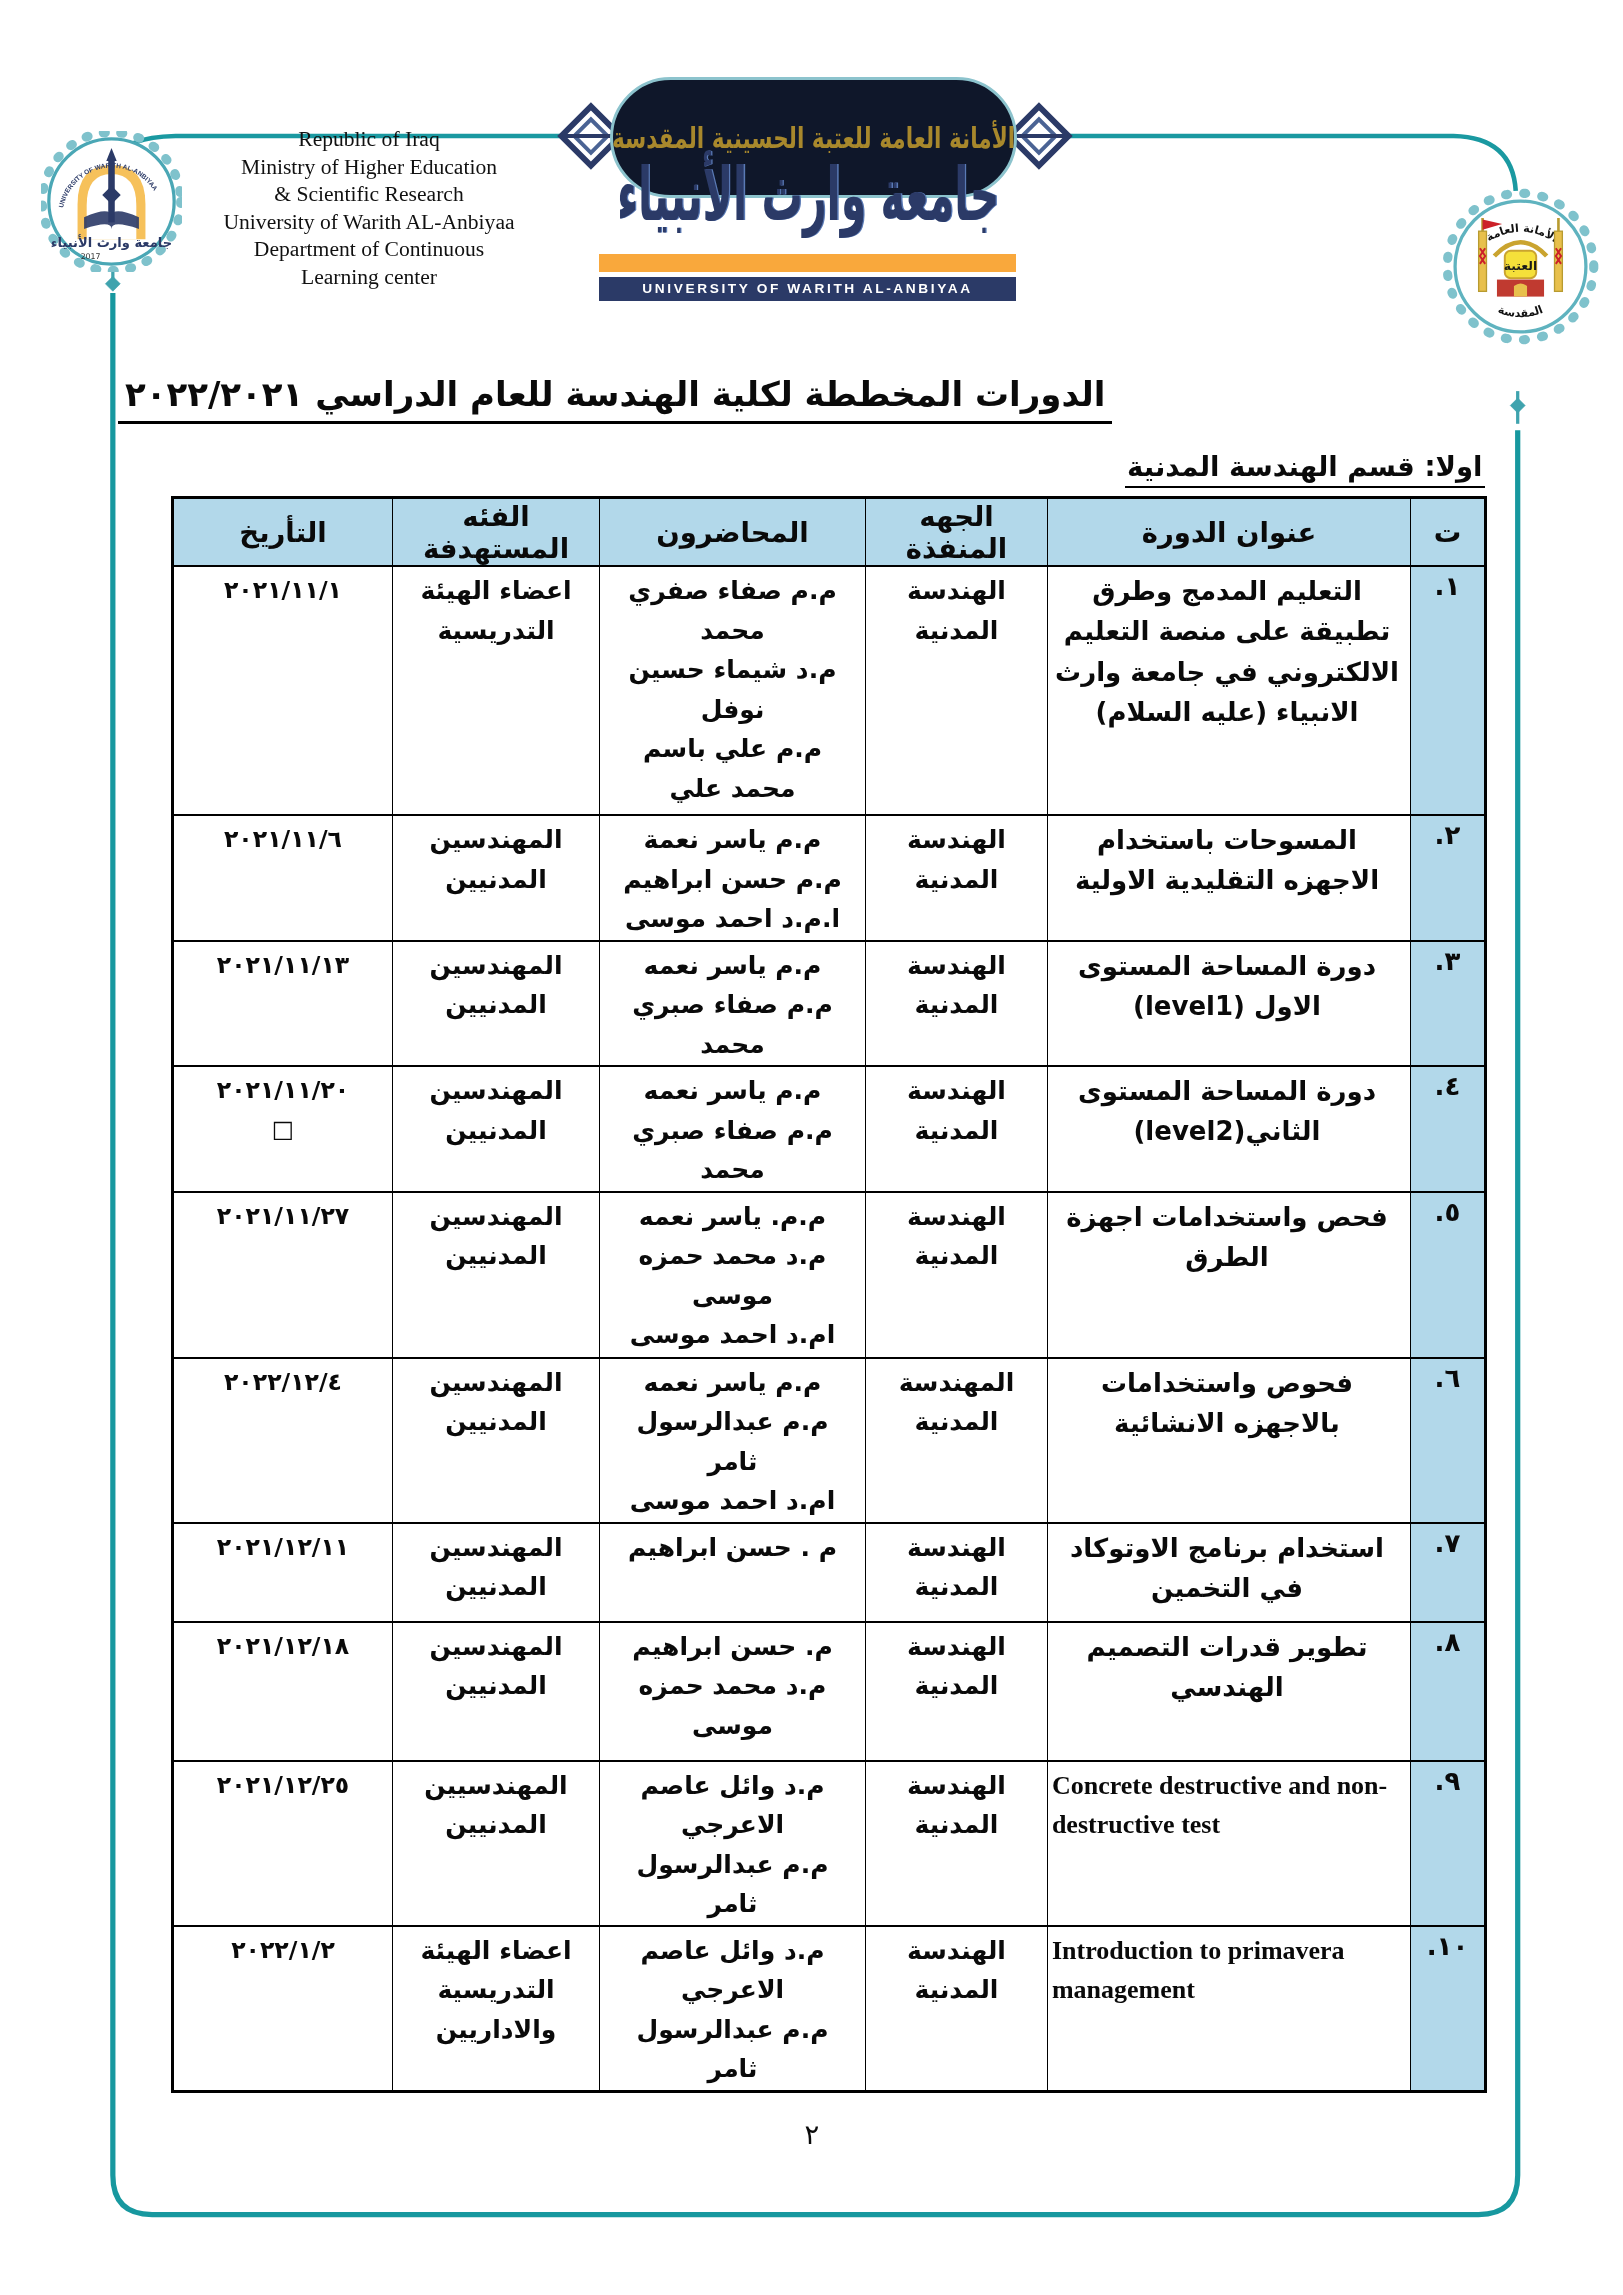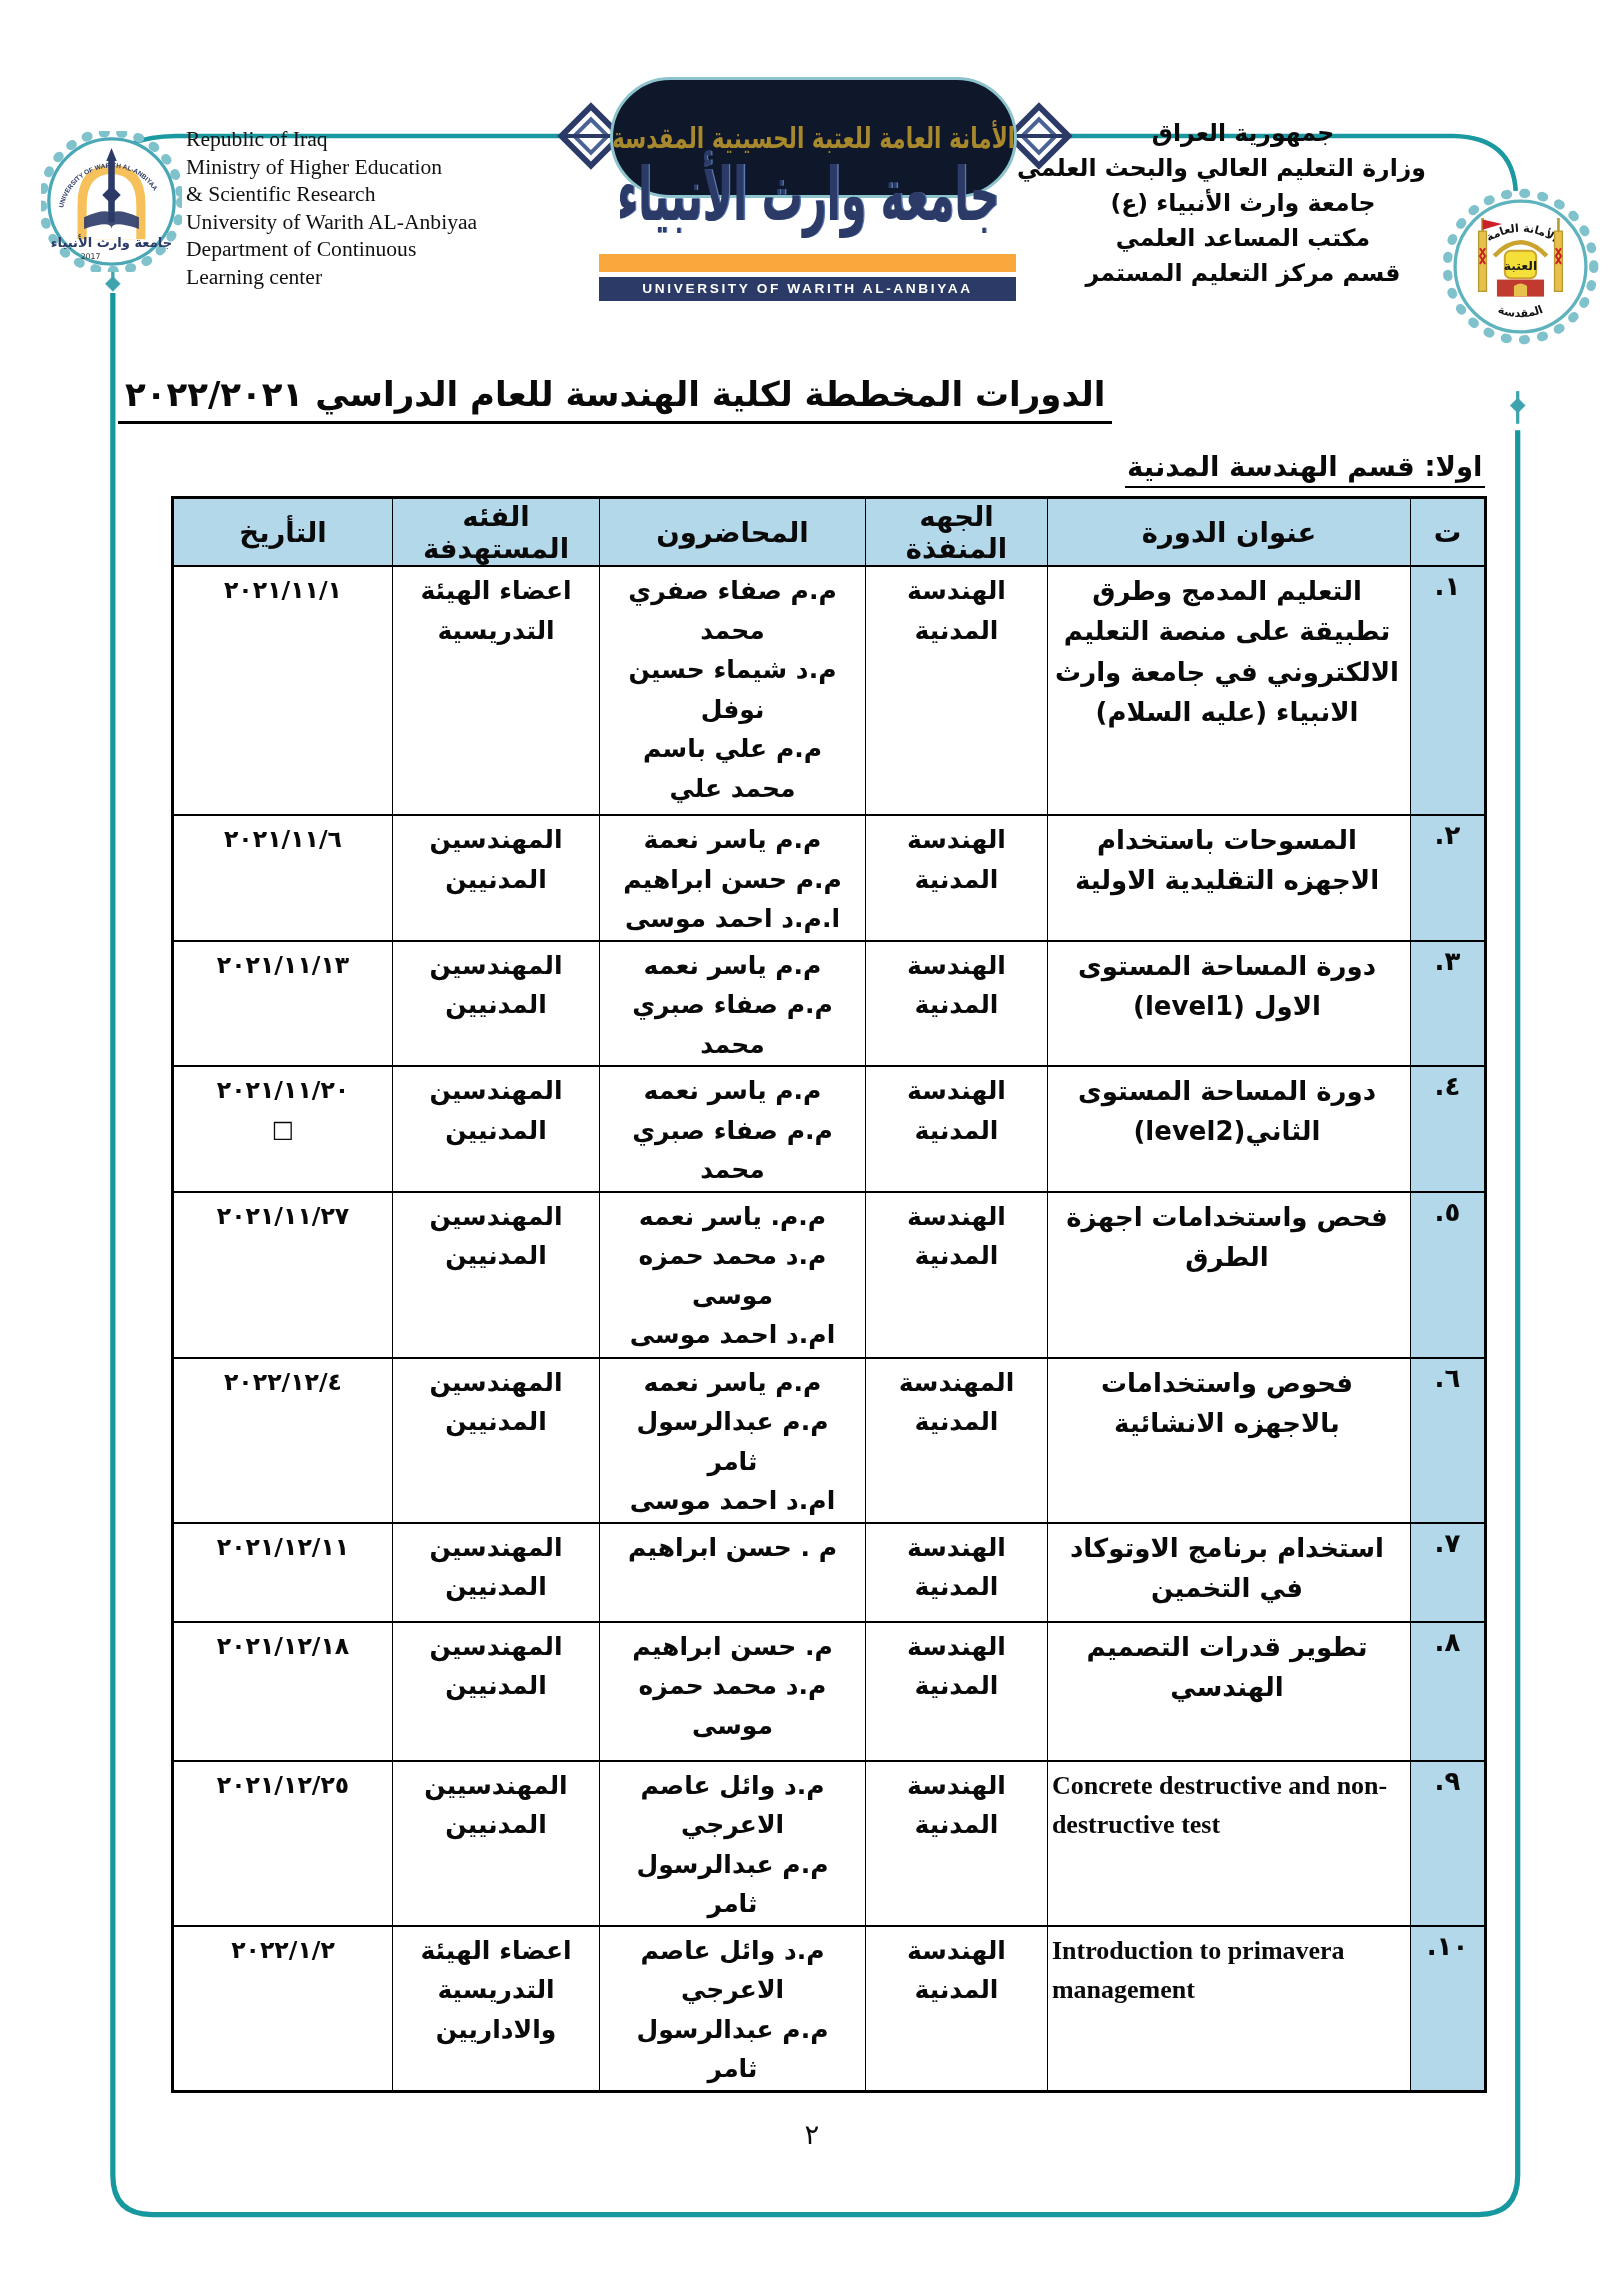--- a/index.html
+++ b/index.html
@@ -1,20 +1,20 @@
 <!DOCTYPE html>
 <html style="font-size:10.5px"><head>
 <meta charset="utf-8">
 <style>
   html,body{margin:0;padding:0;background:#e8e8e8;}
   #page{position:relative;width:1624px;height:2295px;background:#ffffff;overflow:hidden;
         font-family:"DejaVu Sans",sans-serif;color:#0a0a0a;}
   .abs{position:absolute;}
   
-  #english-block{left:186px;top:126px;width:366px;
+  #english-block{left:186px;top:126px;width:366px;text-align:center;
      font-family:"Liberation Serif",serif;font-size:21.6px;line-height:27.5px;color:#111;}
   #arabic-block{left:1060px;top:116px;width:366px;text-align:center;direction:rtl;
      font-size:23.6px;font-weight:bold;line-height:35px;white-space:nowrap;}
   #banner-pill{left:610px;top:77px;width:407px;height:121px;box-sizing:border-box;
      border:3.3px solid #8cc3cd;border-radius:62px;background:#0f172a;
      display:flex;align-items:center;justify-content:center;}
   #banner-pill .callig{font-size:21.6px;font-weight:bold;color:#a8882c;direction:rtl;white-space:nowrap;
      transform:scaleY(1.35);}
   #uni-callig{left:602px;top:139px;width:412px;height:111px;display:flex;align-items:center;justify-content:center;}
   #uni-callig span{font-size:42px;font-weight:bold;color:#2b3a67;white-space:nowrap;direction:rtl;
@@ -124,27 +124,20 @@
 
   <div class="abs" id="english-block">
     <div>Republic of Iraq</div>
     <div>Ministry of  Higher Education</div>
     <div>&amp; Scientific Research</div>
     <div>University of  Warith AL-Anbiyaa</div>
     <div>Department of Continuous</div>
     <div>Learning center</div>
   </div>
 
-  <div class="abs" id="arabic-block">
-    <div>جمهورية العراق</div>
-    <div>وزارة التعليم العالي والبحث العلمي</div>
-    <div>جامعة وارث الأنبياء (ع)</div>
-    <div>مكتب المساعد العلمي</div>
-    <div>قسم مركز التعليم المستمر</div>
-  </div>
 
   <div class="abs" id="banner-pill">
     <span class="callig">الأمانة العامة للعتبة الحسينية المقدسة</span>
   </div>
 
   <div class="abs" id="uni-callig">
     <span>جامعة وارث الأنبياء</span>
   </div>
   <div class="abs" id="yellow-bar"></div>
   <div class="abs" id="navy-bar">UNIVERSITY OF WARITH AL-ANBIYAA</div>

